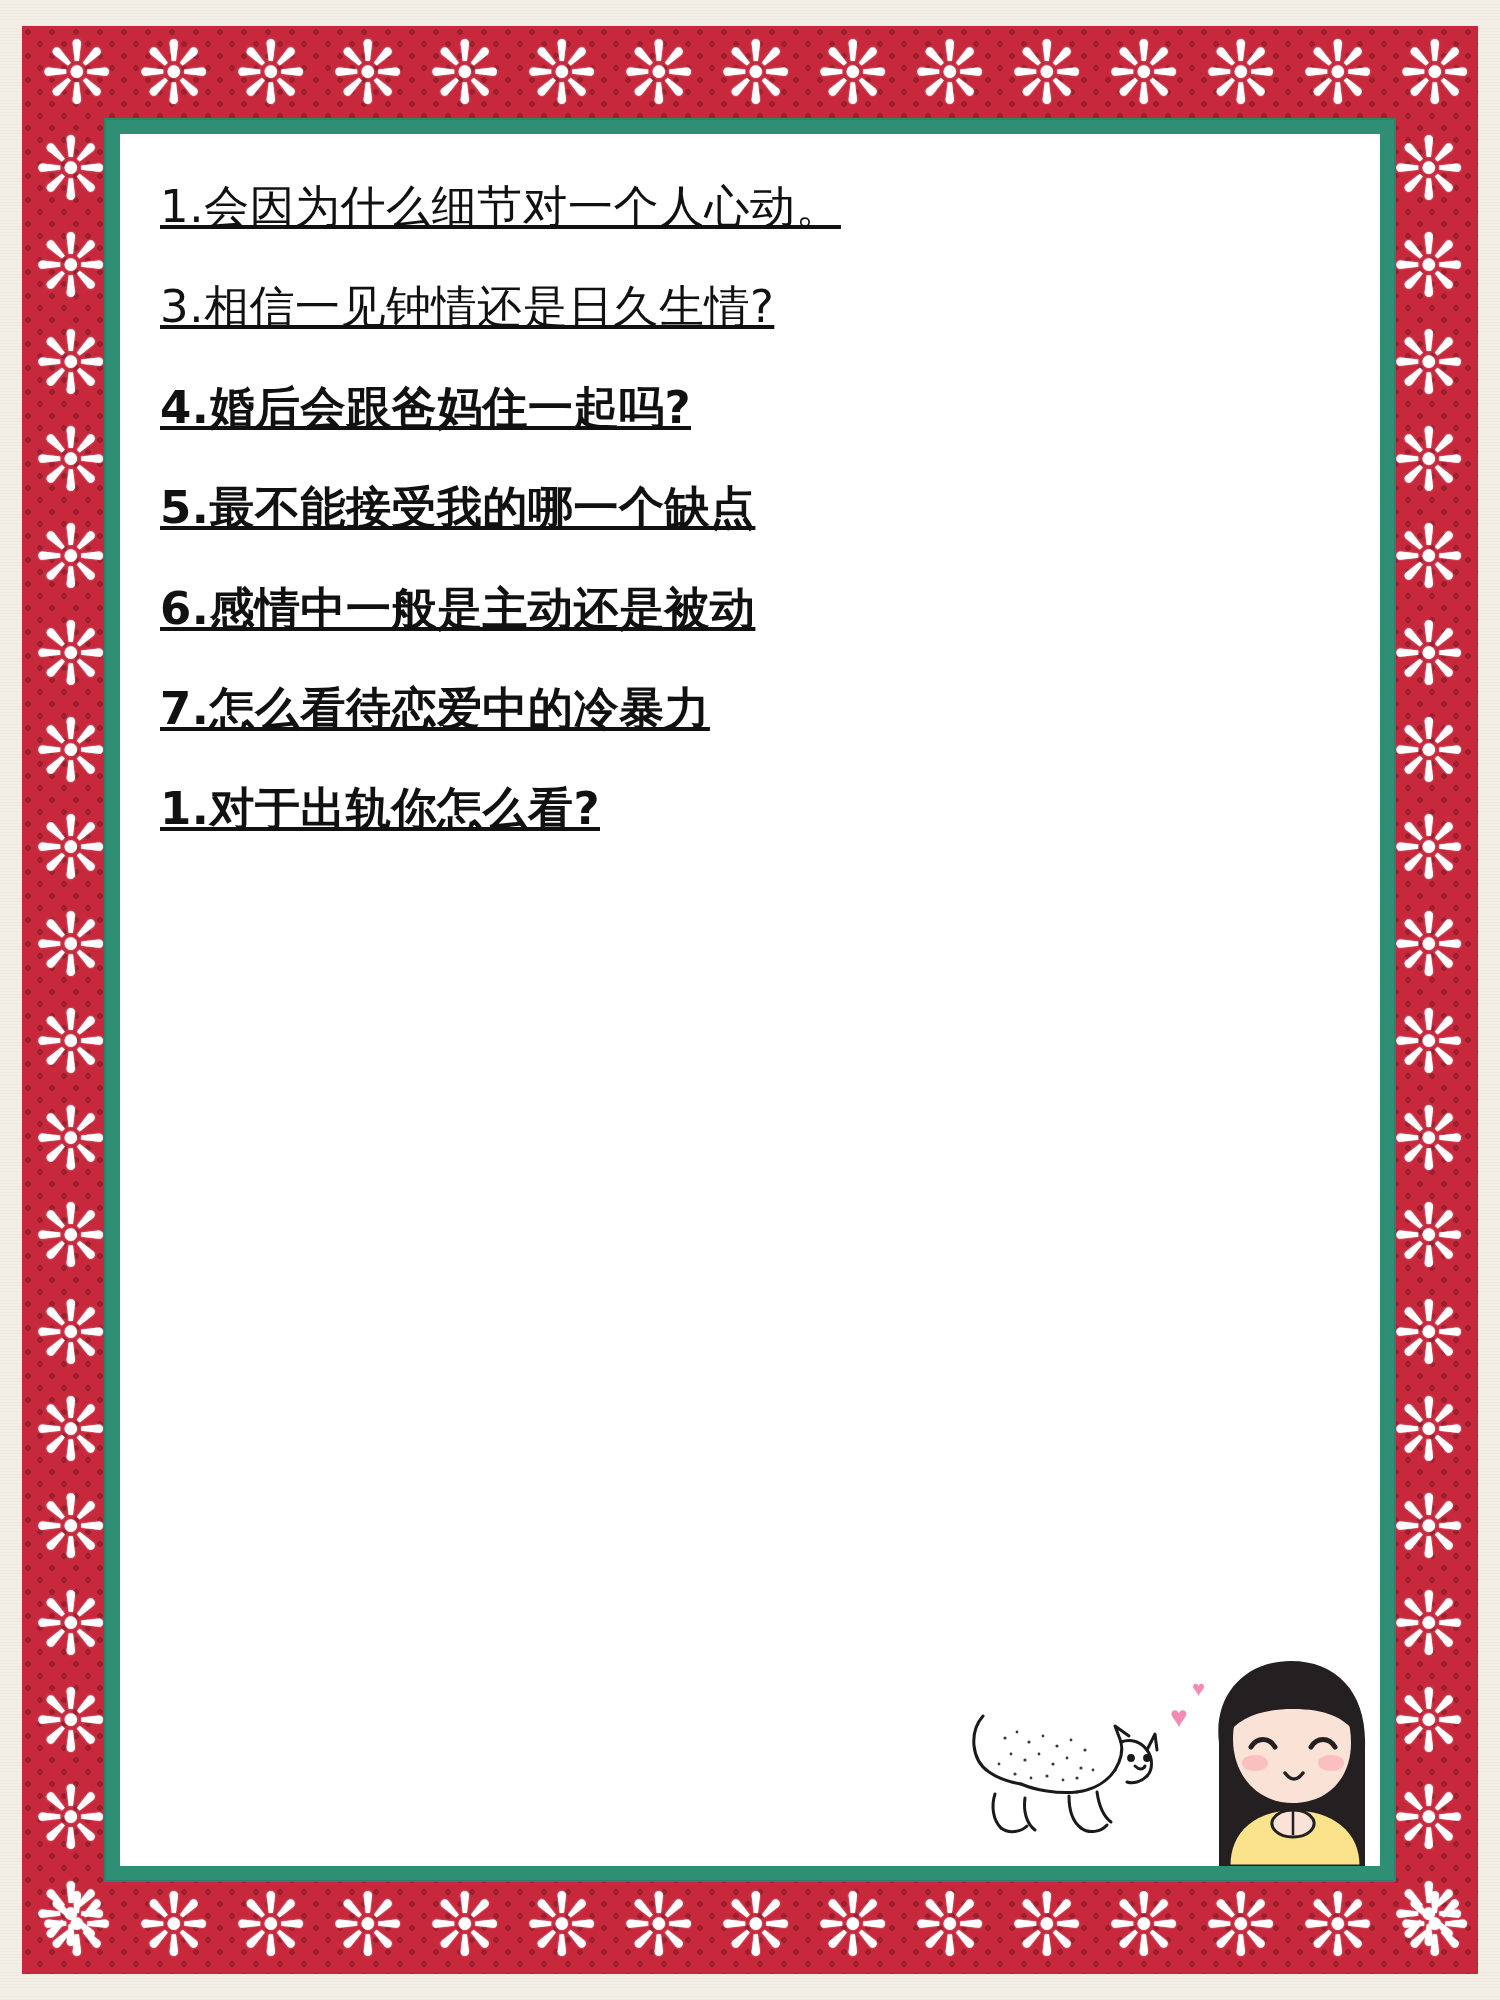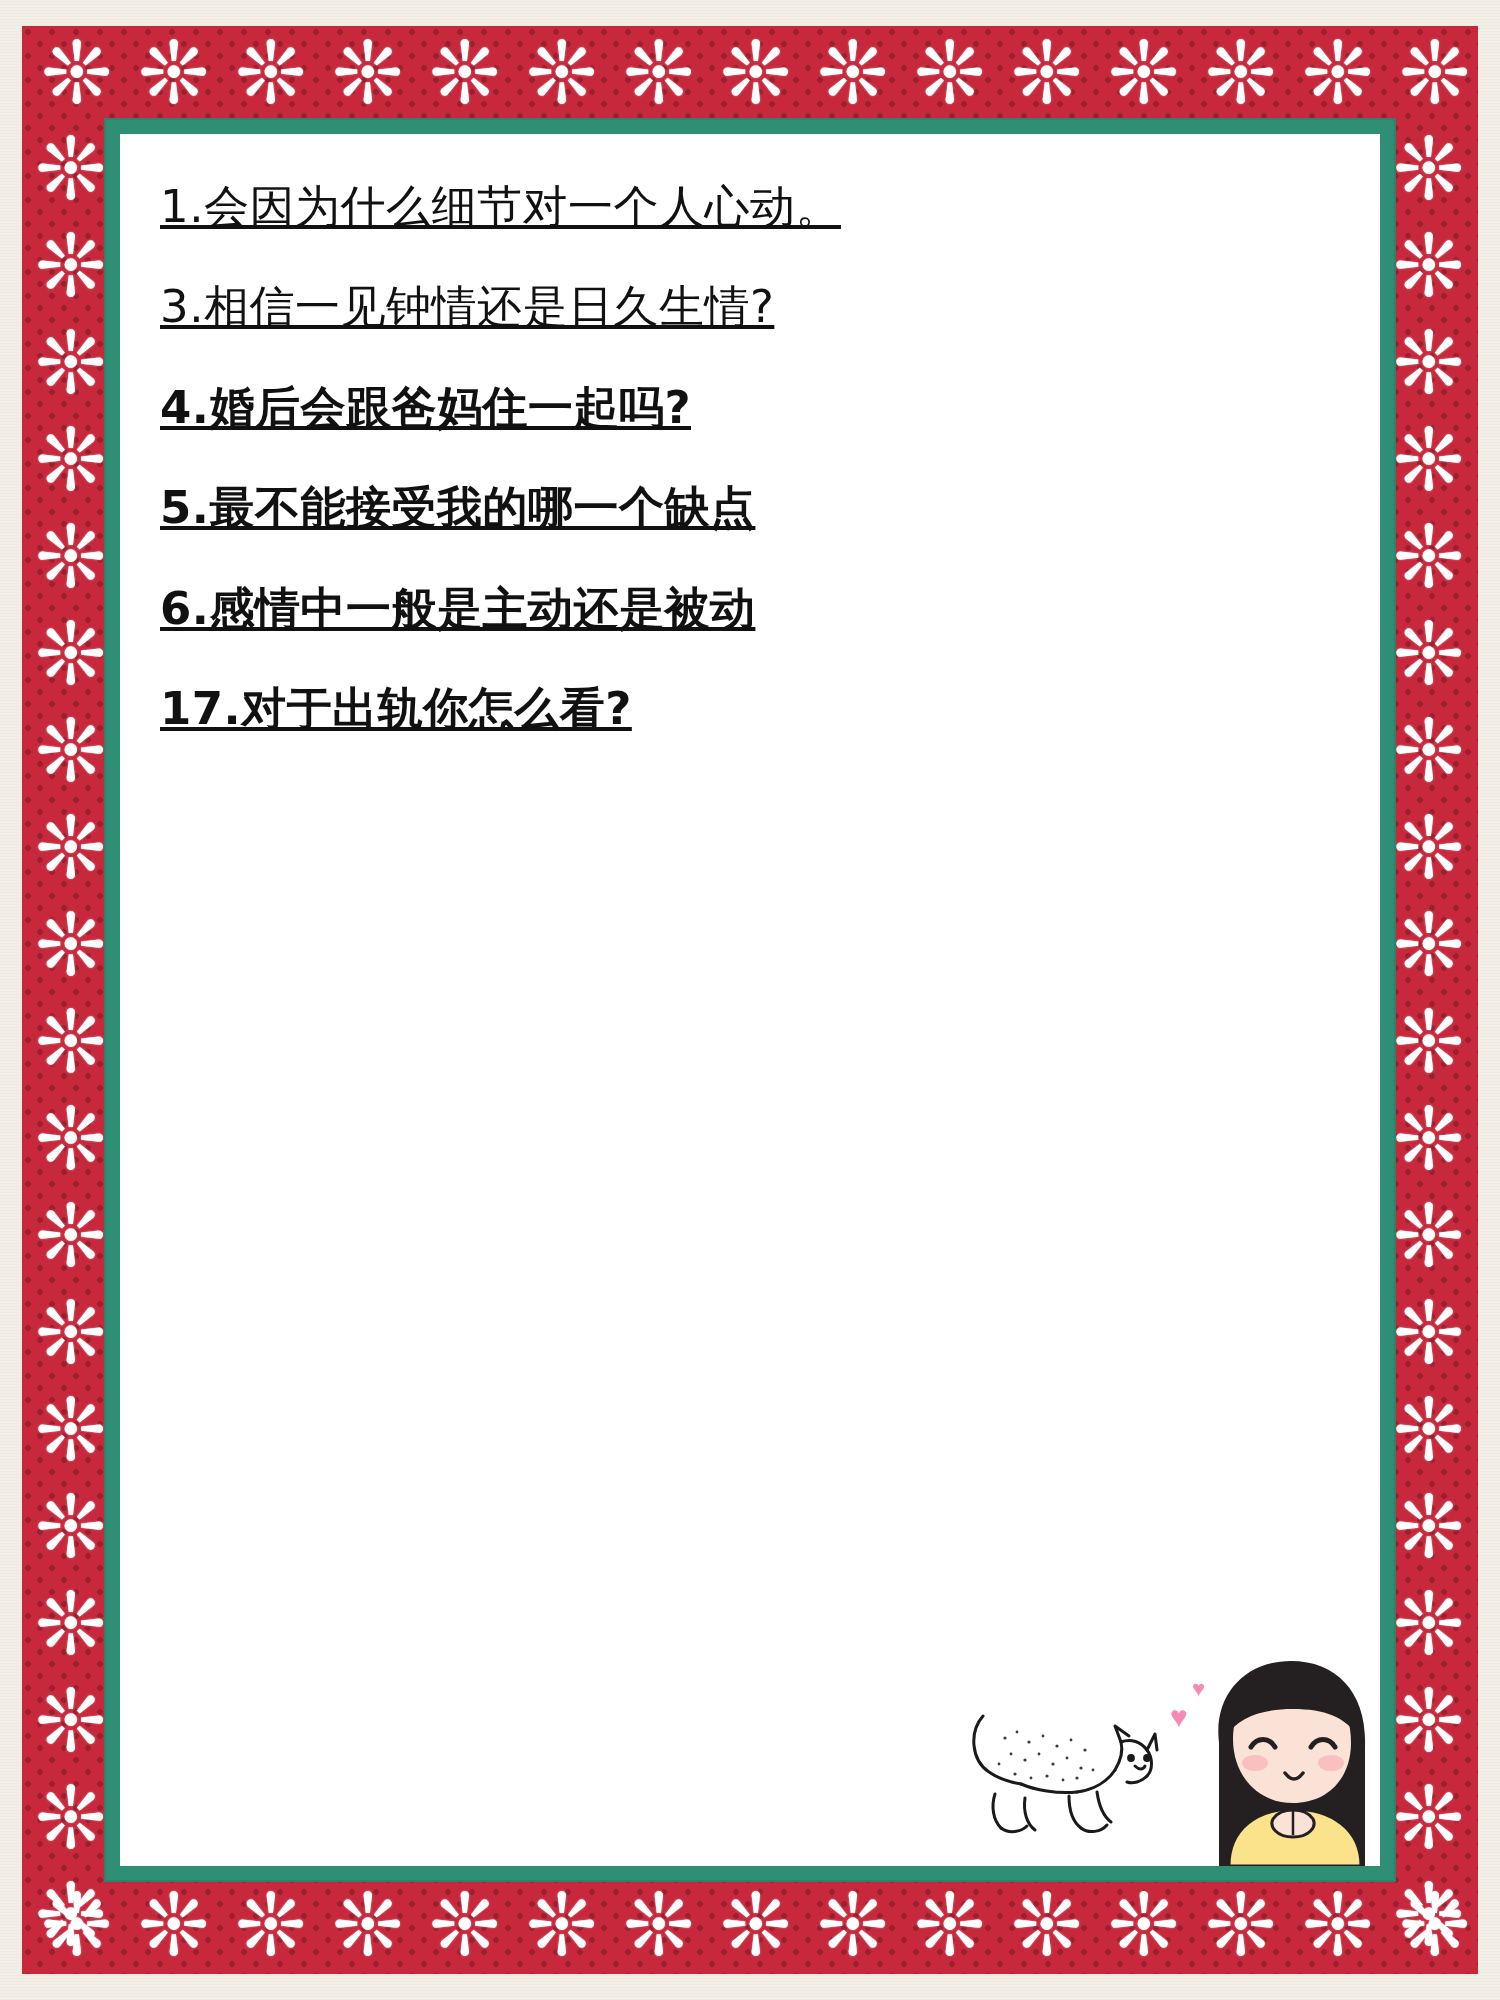--- a/index.html
+++ b/index.html
@@ -217,21 +217,22 @@
     <div class="green-frame">
 
       <div class="card">
 
         <div class="list">
           <p class="q-item">1.会因为什么细节对一个人心动。</p>
           <p class="q-item">3.相信一见钟情还是日久生情?</p>
           <p class="q-item bold">4.婚后会跟爸妈住一起吗?</p>
           <p class="q-item bold">5.最不能接受我的哪一个缺点</p>
           <p class="q-item bold">6.感情中一般是主动还是被动</p>
-          <p class="q-item bold">17.对于出轨你怎么看?</p>
+          <p class="q-item bold">7.怎么看待恋爱中的冷暴力</p>
+          <p class="q-item bold">1.对于出轨你怎么看?</p>
         </div>
 
         <div class="hearts">
           <span class="heart h1">♥</span>
           <span class="heart h2">♥</span>
         </div>
 
         <svg class="cat" viewBox="0 0 210 150">
           <g fill="none" stroke="#1a1a1a" stroke-width="3" stroke-linecap="round" stroke-linejoin="round">
             <path d="M18 18 C4 34, 6 62, 24 74 C34 81, 44 84, 56 86"></path>

